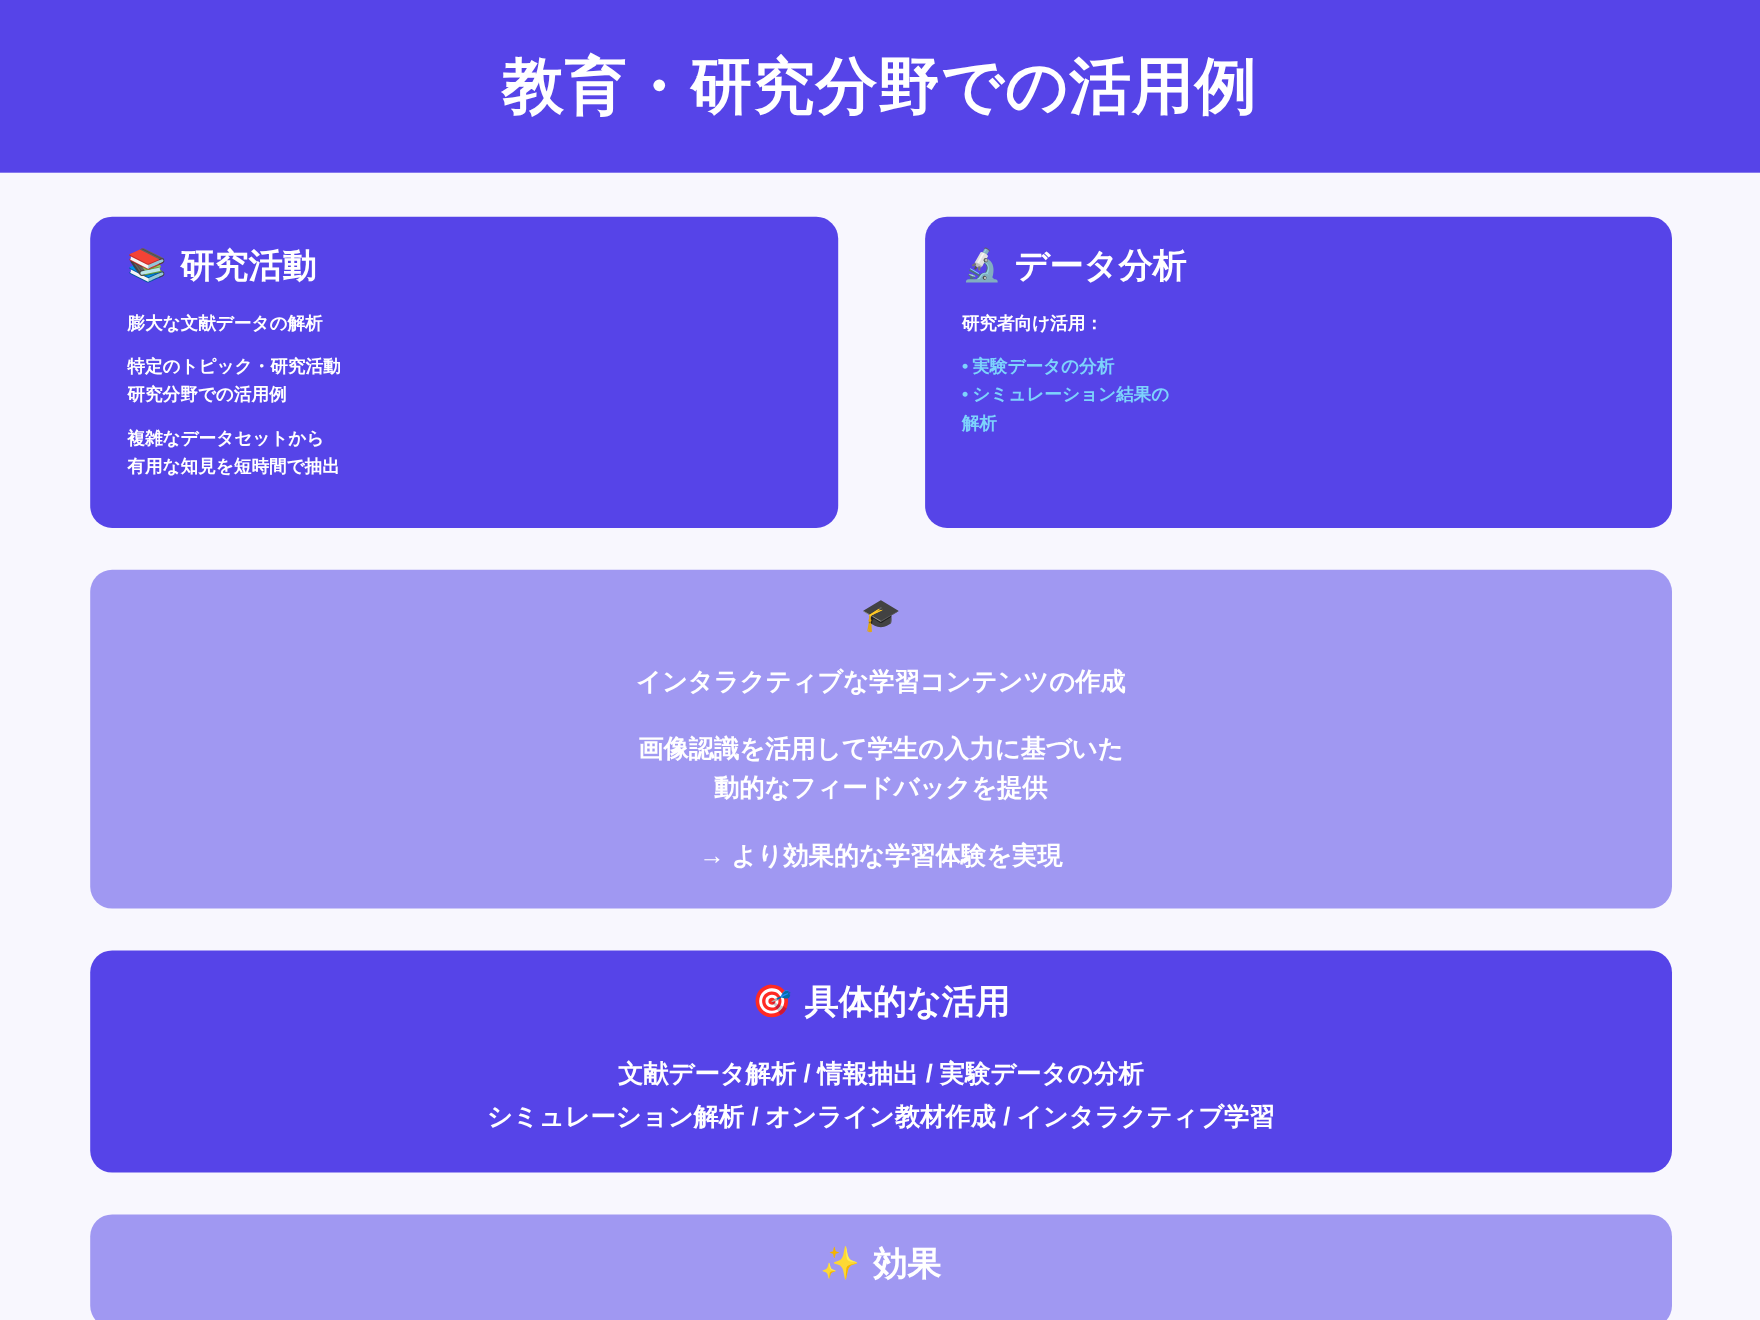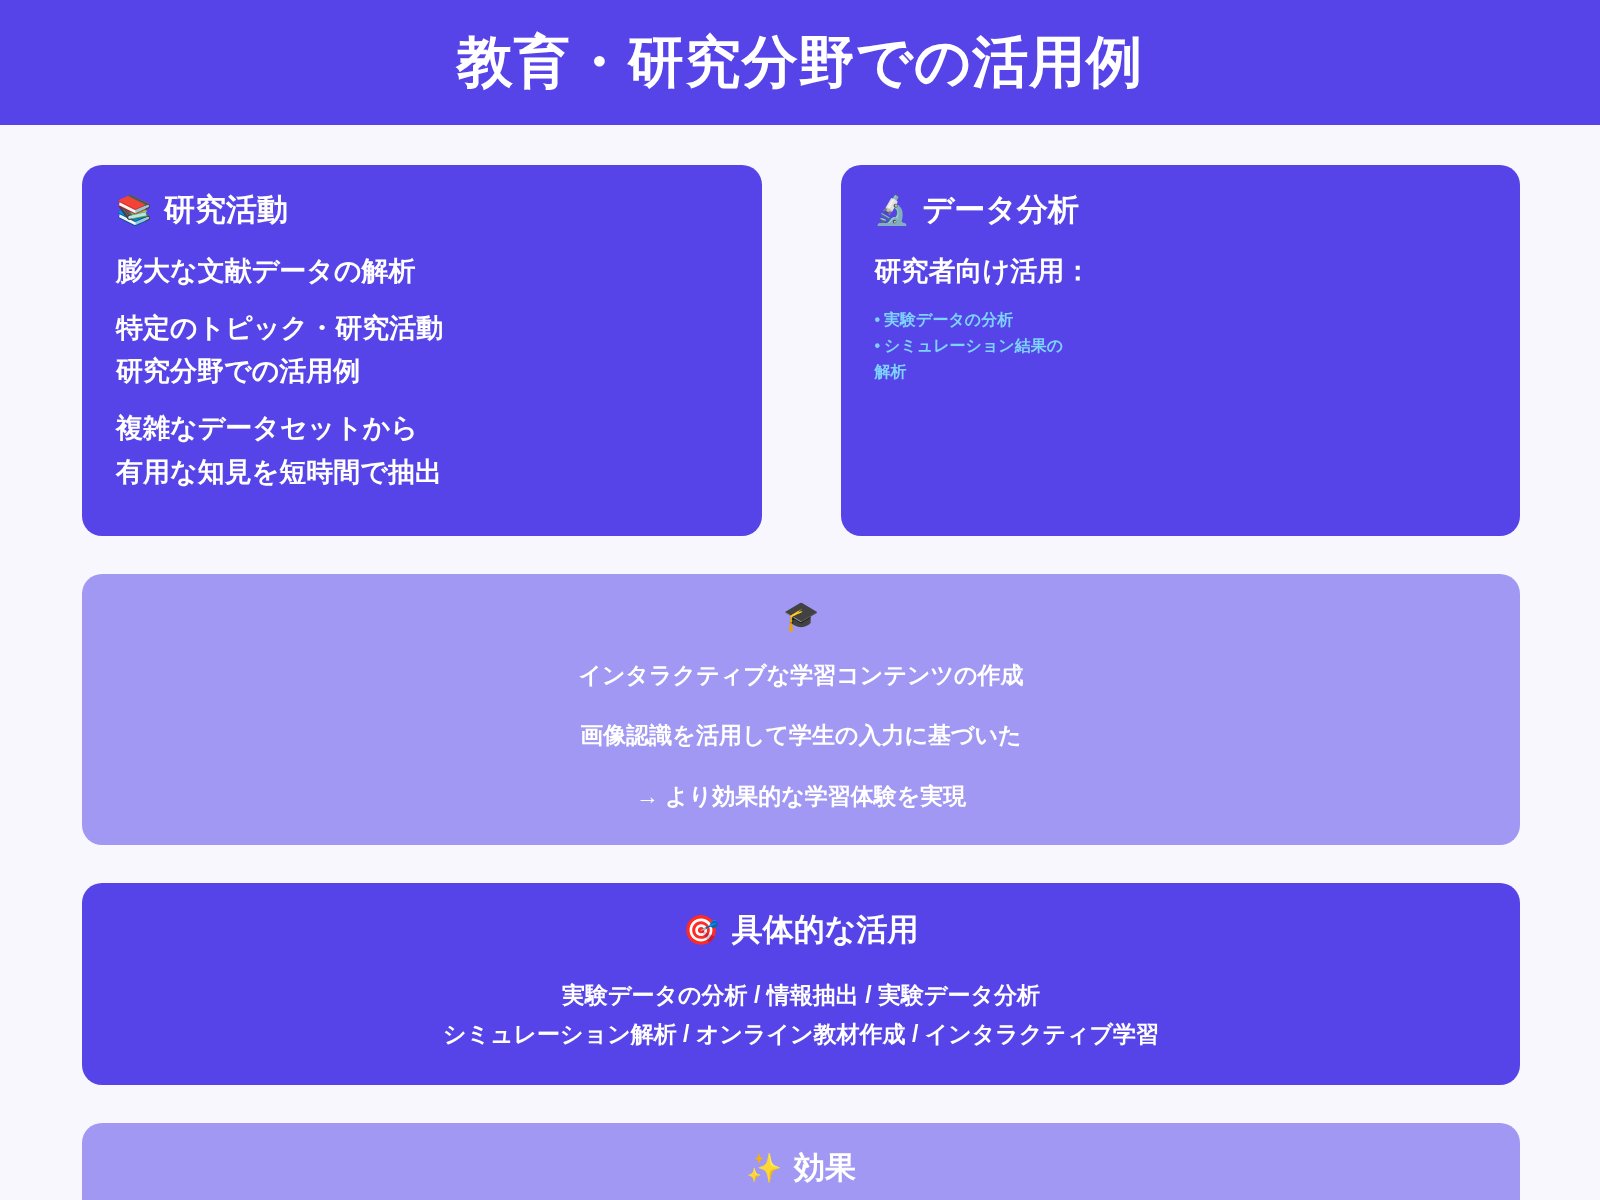--- a/index.html
+++ b/index.html
@@ -20,21 +20,21 @@
     height: 1200px;
     position: relative;
     background: #f8f7fe;
     display: flex;
     flex-direction: column;
   }
 
   
   .header {
     width: 100%;
-    height: 125px;
+    height: 157px;
     background: #5644e8;
     display: flex;
     align-items: center;
     justify-content: center;
     flex: 0 0 auto;
   }
 
   .header-title {
     color: #ffffff;
     font-size: 56px;
@@ -108,21 +108,21 @@
     display: inline-block;
   }
 
   
   .card-body {
     display: flex;
     flex-direction: column;
   }
 
   .body-line {
-    font-size: 27px;
+    font-size: 16px;
     font-weight: bold;
     color: #ffffff;
     line-height: 1.6;
   }
 
   .para {
     margin-bottom: 14px;
   }
 
   .para:last-child {
@@ -225,35 +225,36 @@
     <div class="card light full">
       <div class="card-heading centered">
         <span class="card-emoji">🎓</span>
       </div>
       <div class="card-body centered">
         <div class="para">
           <div class="body-line">インタラクティブな学習コンテンツの作成</div>
         </div>
         <div class="para">
           <div class="body-line">画像認識を活用して学生の入力に基づいた</div>
+          <div class="body-line">動的なフィードバックを提供</div>
         </div>
         <div class="para">
           <div class="body-line">→ より効果的な学習体験を実現</div>
         </div>
       </div>
     </div>
 
     <div class="card dark full">
       <div class="card-heading centered">
         <span class="card-emoji">🎯</span>
         <span>具体的な活用</span>
       </div>
       <div class="card-body centered compact">
         <div class="para">
-          <div class="body-line">実験データの分析 / 情報抽出 / 実験データ分析</div>
+          <div class="body-line">文献データ解析 / 情報抽出 / 実験データの分析</div>
           <div class="body-line">シミュレーション解析 / オンライン教材作成 / インタラクティブ学習</div>
         </div>
       </div>
     </div>
 
     <div class="card light full effect">
       <div class="card-heading centered">
         <span class="card-emoji">✨</span>
         <span>効果</span>
       </div>

